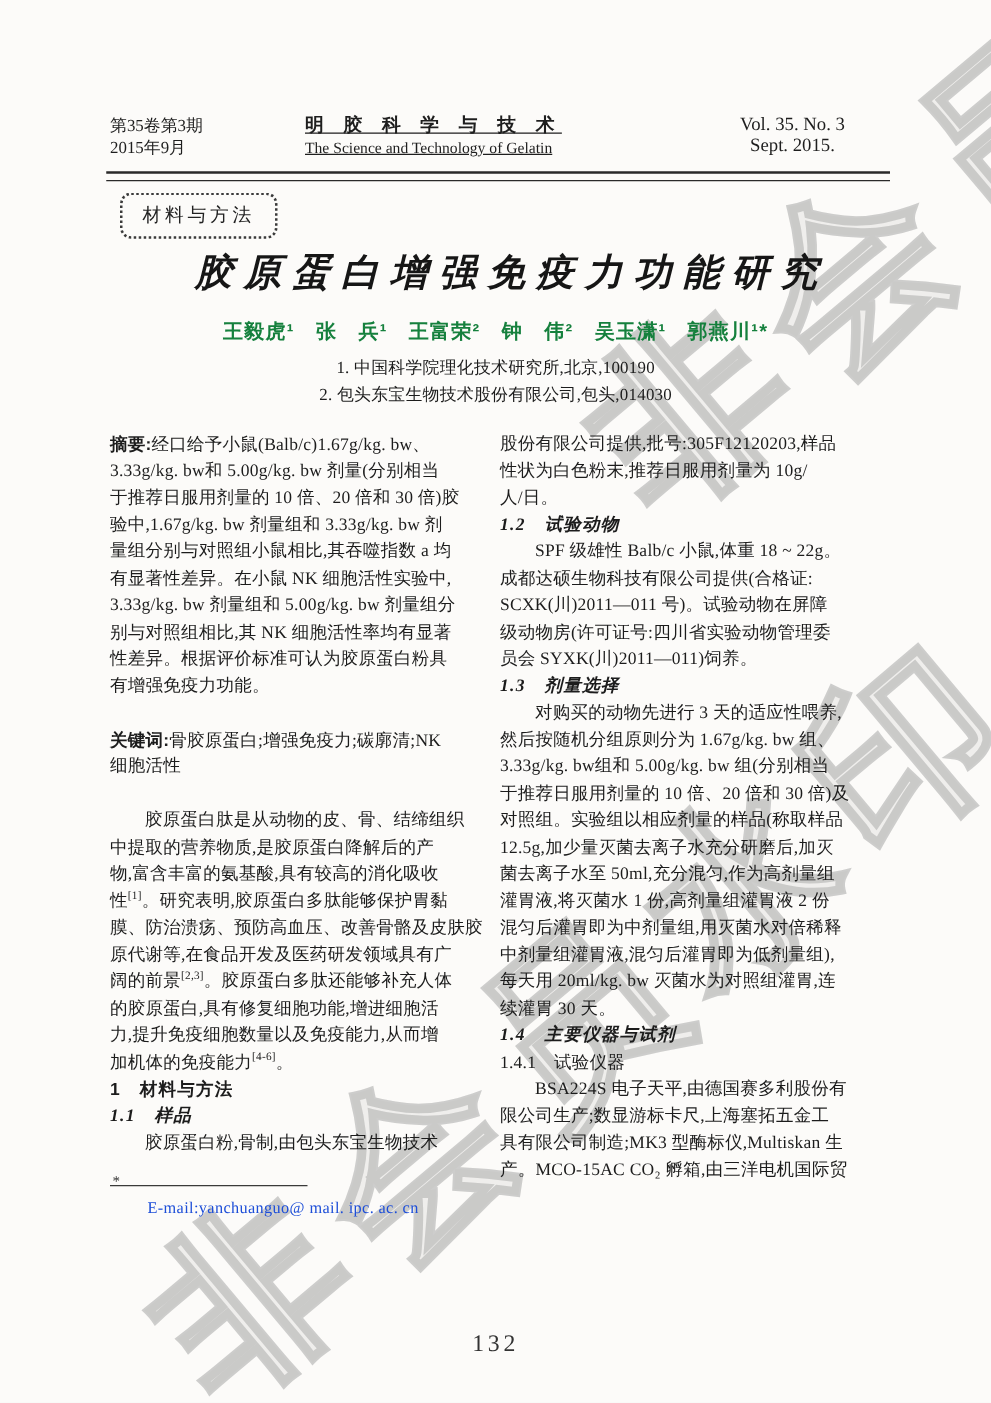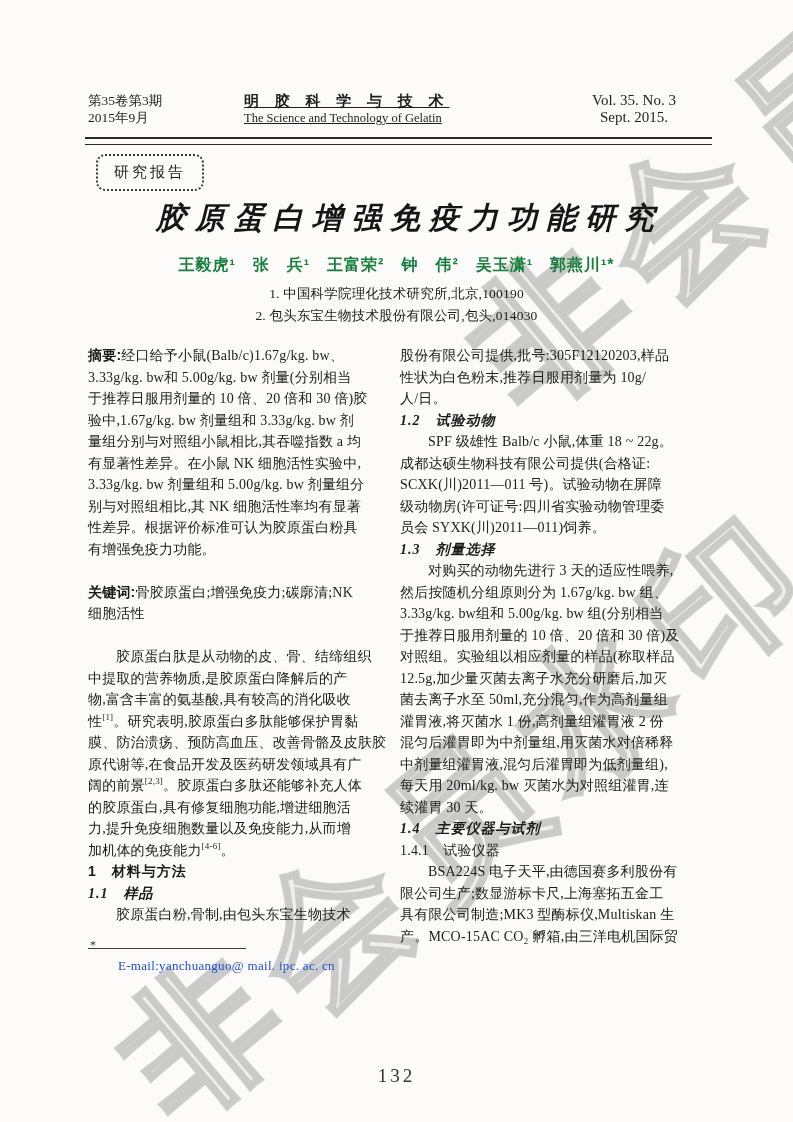--- a/index.html
+++ b/index.html
@@ -115,21 +115,21 @@
         <div class="cn">明 胶 科 学 与 技 术</div>
         <div class="en">The Science and Technology of Gelatin</div>
       </div>
       <div class="jh-right">
         <div>Vol. 35. No. 3</div>
         <div>Sept. 2015.</div>
       </div>
     </div>
     <div class="head-rule"></div>
 
-    <div class="badge">研究报告</div>
+    <div class="badge">材料与方法</div>
 
     <div class="title">胶原蛋白增强免疫力功能研究</div>
     <div class="authors">王毅虎¹　张　兵¹　王富荣²　钟　伟²　吴玉潇¹　郭燕川¹*</div>
     <div class="affils">
         <div class="ln">1. 中国科学院理化技术研究所,北京,100190</div>
         <div class="ln">2. 包头东宝生物技术股份有限公司,包头,014030</div>
       </div>
 
     <div class="columns">
       <div class="col">

